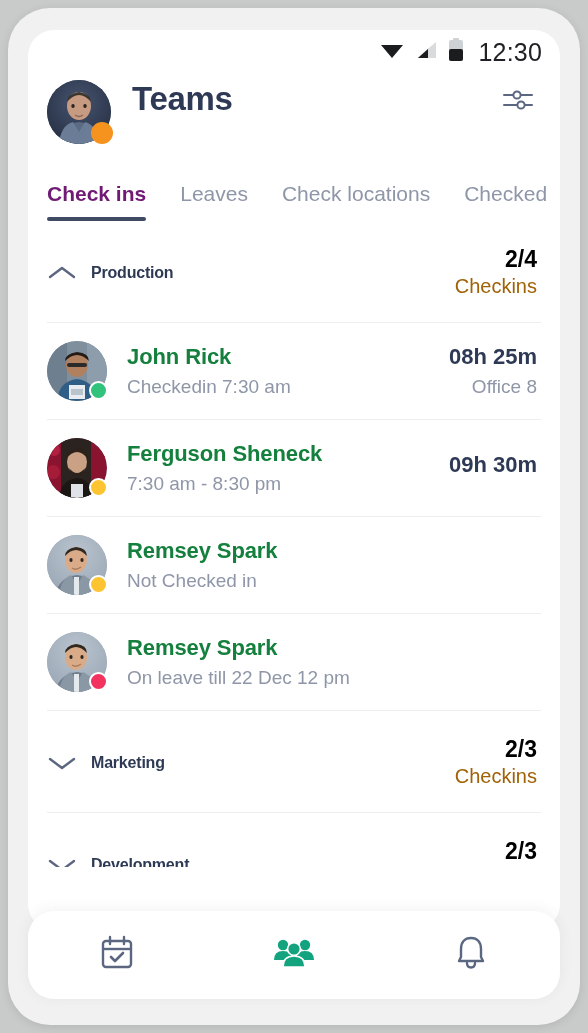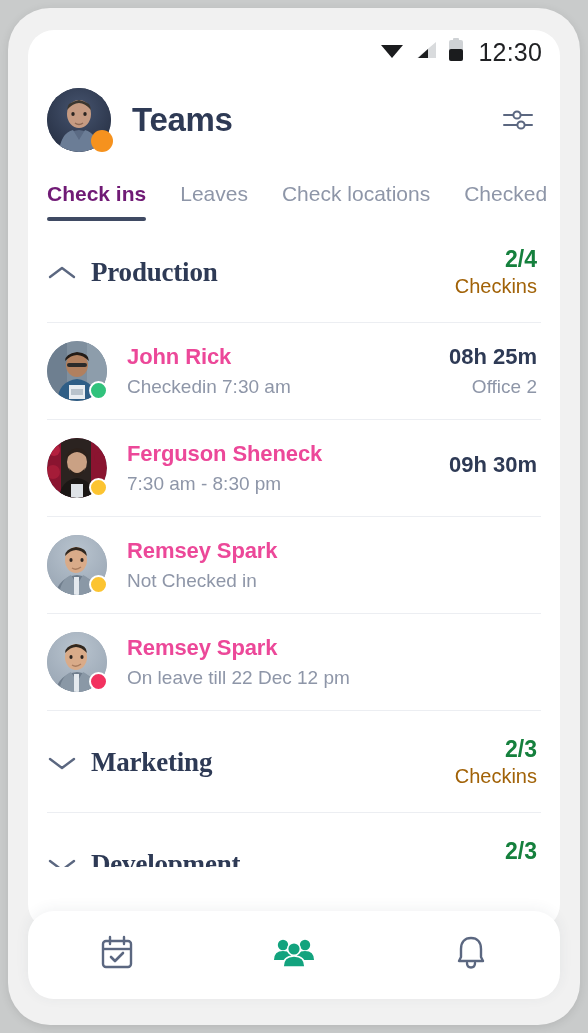--- a/index.html
+++ b/index.html
@@ -52,21 +52,20 @@
   .sb-time {
     font-size: 25px;
     color: #202124;
     letter-spacing: .2px;
     margin-left: 3px;
   }
 
   
   .header {
     display: flex;
-    align-items: center;
     padding: 6px 22px 0 19px;
     height: 86px;
   }
   .avatar-wrap {
     position: relative;
     width: 64px;
     height: 64px;
     flex: none;
   }
   .avatar {
@@ -149,36 +148,35 @@
     cursor: pointer;
   }
   .chev {
     width: 34px;
     flex: none;
     display: flex;
     align-items: center;
     justify-content: flex-start;
   }
   .group-name {
-    font-size: 27px;
+    font-size: 16px;
     color: #2e3a55;
     font-weight: bold;
     margin-left: 10px;
     letter-spacing: -0.2px;
-    font-family: Liberation Serif, serif;
   }
   .group-meta {
     margin-left: auto;
     text-align: right;
     line-height: 1.28;
   }
   .group-count {
     font-size: 23px;
     font-weight: bold;
-    color: #15803d;
+    color: #000000;
     display: block;
   }
   .group-label {
     font-size: 20px;
     color: #a16207;
     display: block;
   }
 
   .divider {
     height: 1px;
@@ -216,21 +214,21 @@
     height: 19px;
     border-radius: 50%;
     border: 2px solid #ffffff;
   }
   .row-text {
     margin-left: 20px;
     min-width: 0;
   }
   .row-name {
     font-size: 22px;
-    color: #ec4899;
+    color: #15803d;
     font-weight: bold;
     letter-spacing: -0.1px;
     white-space: nowrap;
   }
   .row-sub {
     font-size: 19px;
     color: #8e96a8;
     margin-top: 6px;
     white-space: nowrap;
   }
@@ -389,21 +387,21 @@
             </svg>
           </div>
           <div class="row-dot" style="background:#31c27c"></div>
         </div>
         <div class="row-text">
           <div class="row-name">John Rick</div>
           <div class="row-sub">Checkedin 7:30 am</div>
         </div>
         <div class="row-right">
           <div class="row-dur">08h 25m</div>
-          <div class="row-loc">Office 2</div>
+          <div class="row-loc">Office 8</div>
         </div>
       </div>
       <div class="divider"></div>
 
       <div class="row">
         <div class="row-avatar-wrap">
           <div class="row-avatar">
             <svg width="60" height="60" viewBox="0 0 60 60">
               <defs>
                   <clipPath id="c2">

